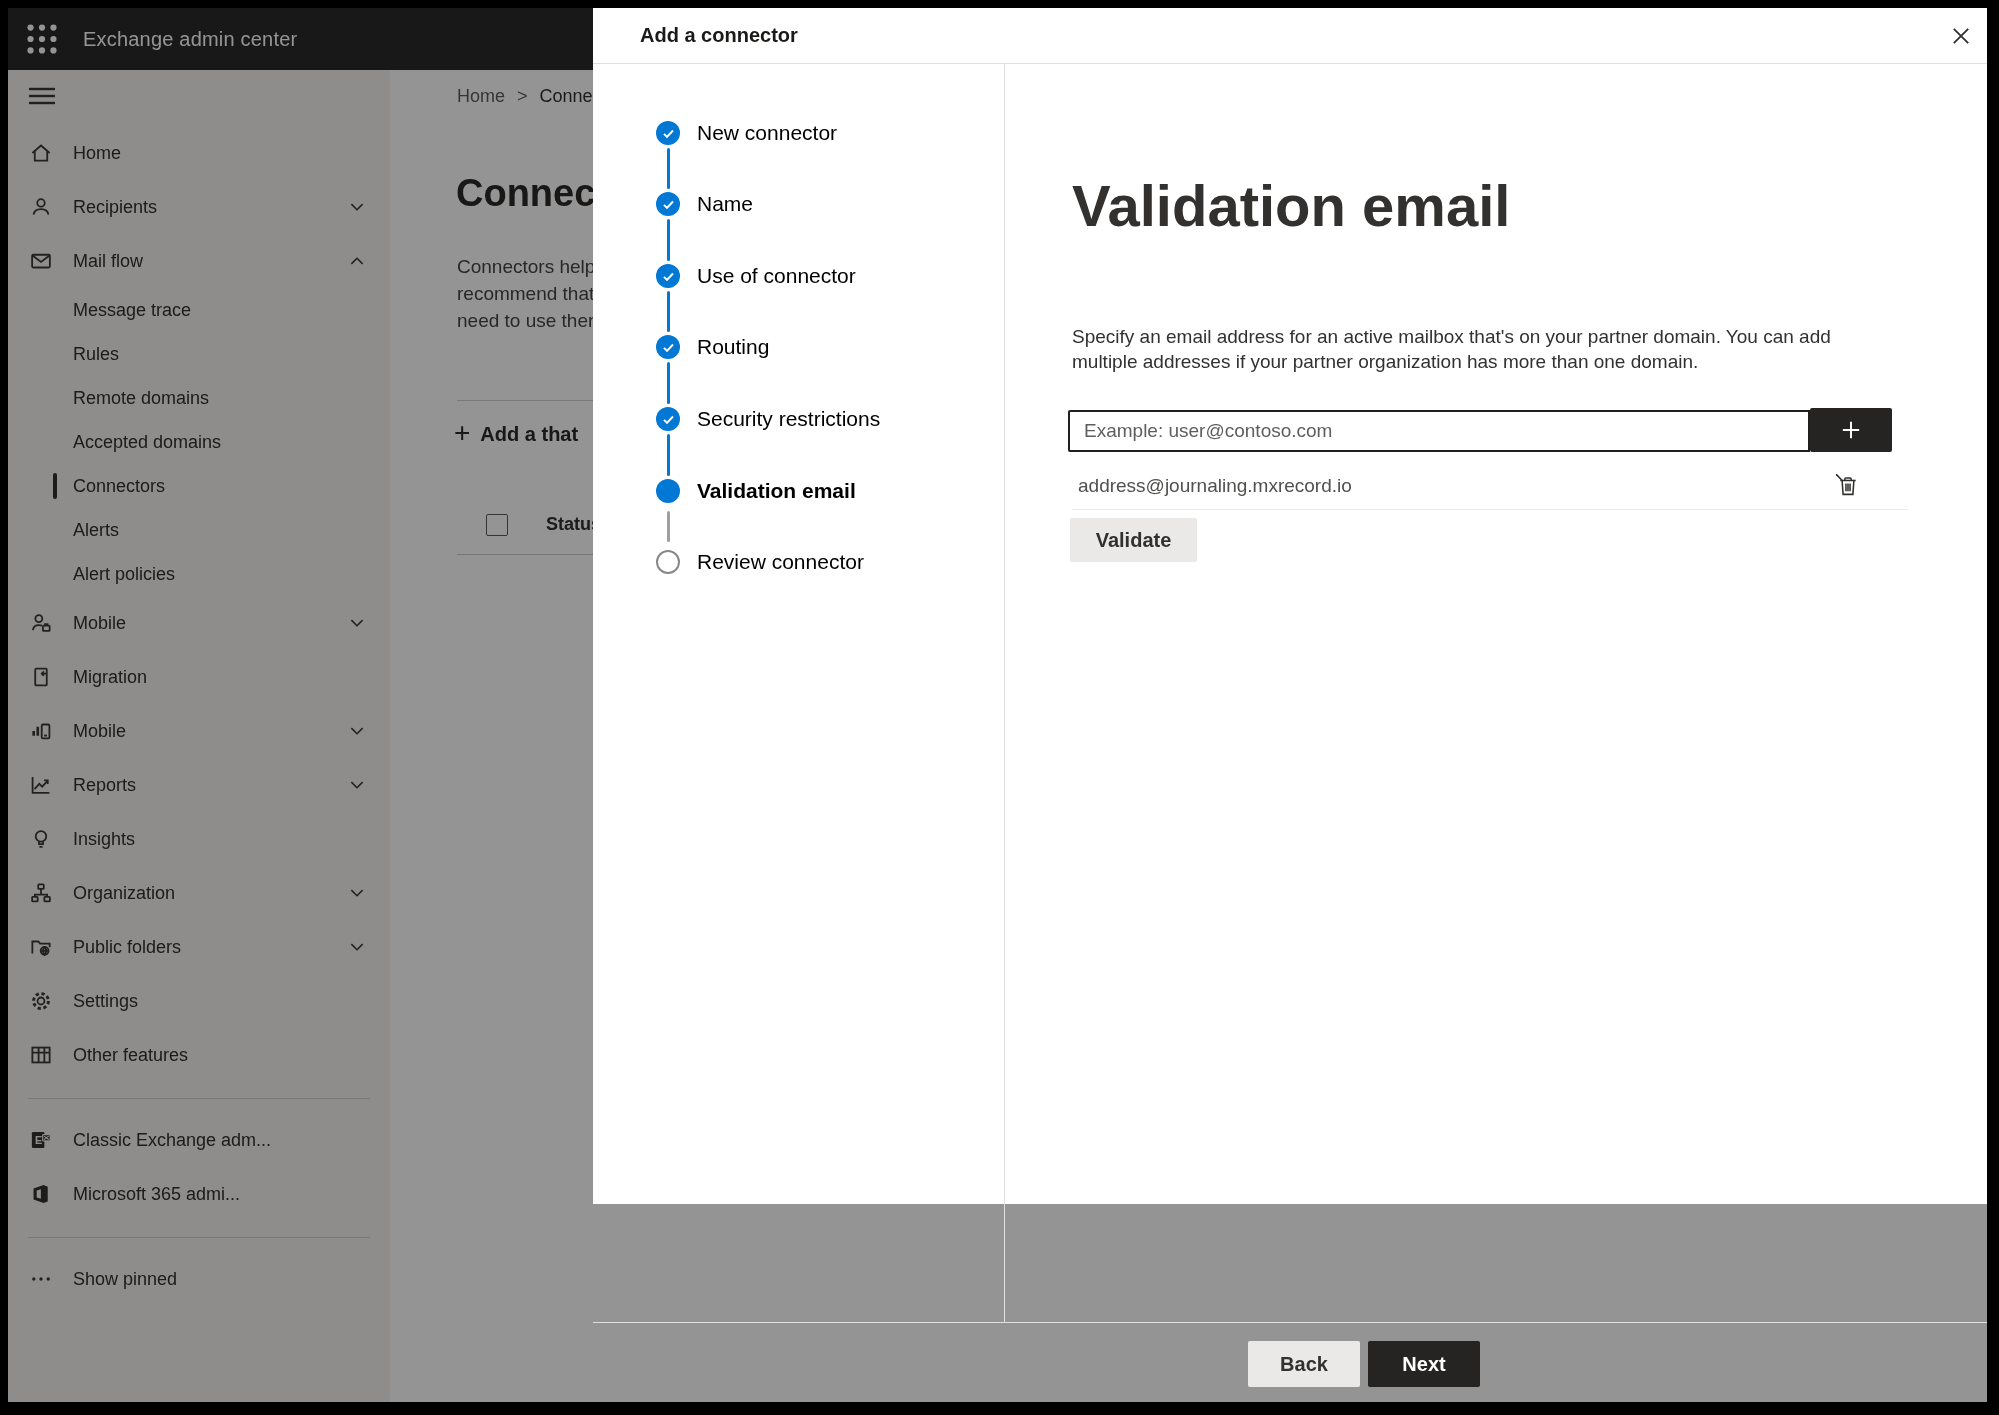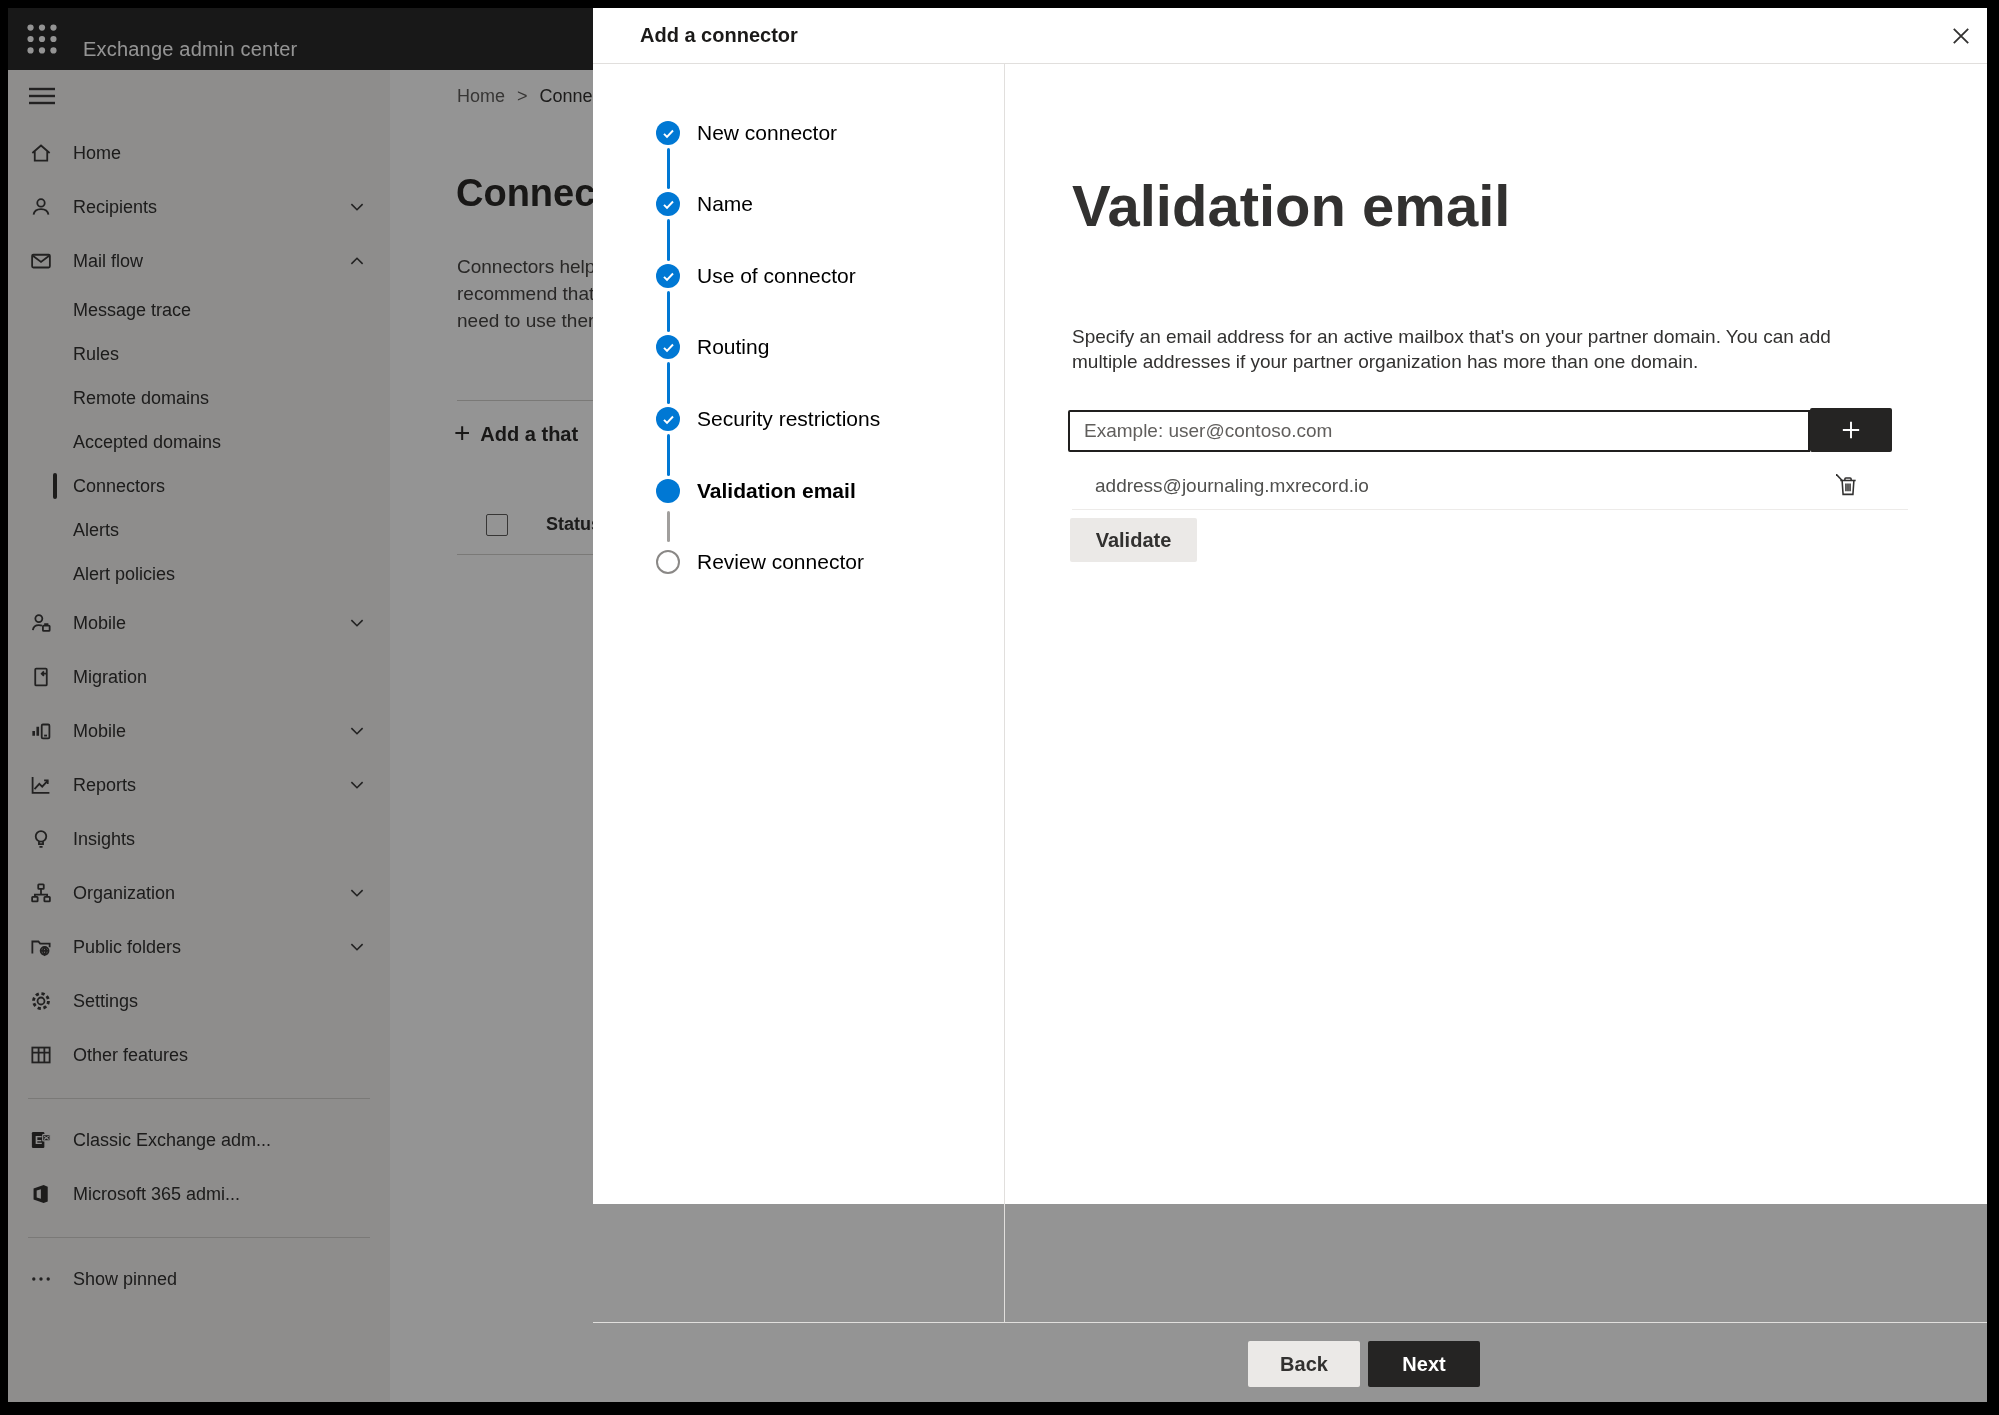--- a/index.html
+++ b/index.html
@@ -3,21 +3,21 @@
 <meta charset="utf-8">
 <style>
   * { margin:0; padding:0; box-sizing:border-box; }
   body { font-family:"Liberation Sans", sans-serif; background:#000; }
   .screen { position:relative; width:1999px; height:1415px; background:#000; overflow:hidden; }
   .frame { position:absolute; left:8px; top:8px; width:1979px; height:1394px; background:#fff; overflow:hidden; }
 
   
   .app-header { position:absolute; left:0; top:0; width:100%; height:62px; background:#2a2a2a; z-index:1; }
   .waffle-btn { position:absolute; left:14px; top:11px; width:40px; height:40px; display:flex; align-items:center; justify-content:center; cursor:pointer; }
-  .app-title { position:absolute; left:75px; top:0; height:62px; display:flex; align-items:center; color:#ffffff; font-size:20px; letter-spacing:.2px;margin-top:10px; }
+  .app-title { position:absolute; left:75px; top:0; height:62px; display:flex; align-items:center; color:#ffffff; font-size:20px; letter-spacing:.2px; }
 
   .sidebar { position:absolute; left:0; top:62px; width:382px; height:1332px; background:#f4f3f2; z-index:1; }
   .hamburger { position:absolute; left:18px; top:12px; width:32px; height:28px; display:flex; align-items:center; justify-content:center; cursor:pointer; }
   .nav { position:absolute; left:0; top:56px; width:100%; display:flex; flex-direction:column; }
   .nav-row { position:relative; display:flex; align-items:center; height:54px; padding-left:20px; font-size:18px; color:#323130; cursor:pointer; }
   .nav-row.sub { height:44px; padding-left:65px; }
   .nav-row .icn { width:26px; height:24px; margin-right:19px; display:flex; align-items:center; justify-content:center; flex:none; }
   .nav-row.selected::before { content:''; position:absolute; left:45px; top:50%; transform:translateY(-50%); width:4px; height:26px; background:#323130; border-radius:2px; }
   .nav-row .chev { position:absolute; right:24px; top:50%; transform:translateY(-50%); width:18px; height:18px; }
   .nav-row .chev.up { transform:translateY(-50%) rotate(180deg); }
@@ -58,21 +58,21 @@
   .content-heading { position:absolute; left:479px; top:168px; font-size:58px; line-height:60px; font-weight:700; color:#323130; white-space:nowrap; }
   .content-desc { position:absolute; left:479px; top:316px; font-size:19px; line-height:25px; color:#323130; }
   .content-desc div { white-space:nowrap; }
 
   .email-input { position:absolute; left:475px; top:402px; width:742px; height:42px; border:2px solid #201f1e; border-radius:2px 0 0 2px; padding:0 14px; font-family:"Liberation Sans", sans-serif; font-size:19px; color:#323130; outline:none; background:#fff; }
   .email-input::placeholder { color:#605e5c; opacity:1; }
   .add-email-btn { position:absolute; left:1217px; top:400px; width:82px; height:44px; background:#252423; border:none; border-radius:2px; display:flex; align-items:center; justify-content:center; cursor:pointer; }
 
   .addr-rows { position:absolute; left:479px; top:454px; width:836px; }
   .addr-row { position:relative; height:47px; display:flex; align-items:center; }
-  .addr-text { margin-left:23px; font-size:19px; color:#50504e; }
+  .addr-text { margin-left:6px; font-size:19px; color:#50504e; }
   .addr-trash { position:absolute; right:47px; top:50%; transform:translateY(-50%); width:26px; height:26px; display:flex; align-items:center; justify-content:center; cursor:pointer; }
   .addr-div { height:1px; background:#edebe9; }
 
   .validate-btn { position:absolute; left:477px; top:510px; width:127px; height:44px; background:#ebe9e7; border:none; border-radius:2px; font-family:"Liberation Sans", sans-serif; font-size:20px; font-weight:700; color:#323130; cursor:pointer; }
 
   .panel-fdiv { position:absolute; left:0; top:1314px; width:100%; height:1px; background:#e1dfdd; }
   .back-btn { position:absolute; left:655px; top:1333px; width:112px; height:46px; background:#ebe9e7; border:none; border-radius:2px; font-family:"Liberation Sans", sans-serif; font-size:20px; font-weight:700; color:#323130; cursor:pointer; }
   .next-btn { position:absolute; left:775px; top:1333px; width:112px; height:46px; background:#252423; border:none; border-radius:2px; font-family:"Liberation Sans", sans-serif; font-size:20px; font-weight:700; color:#ffffff; cursor:pointer; }
 </style>
 </head>

